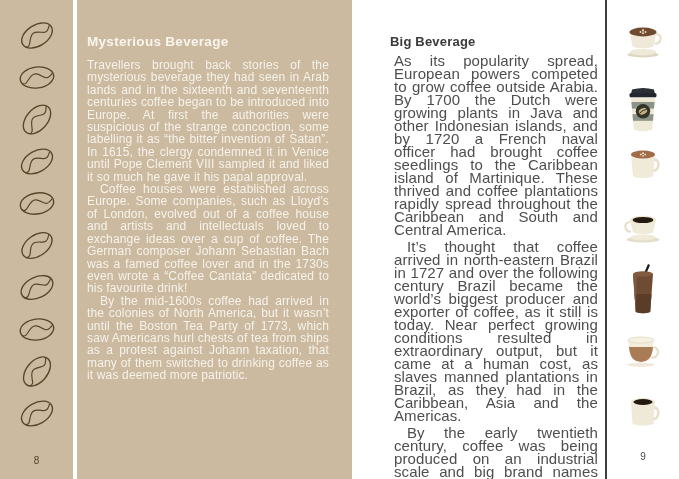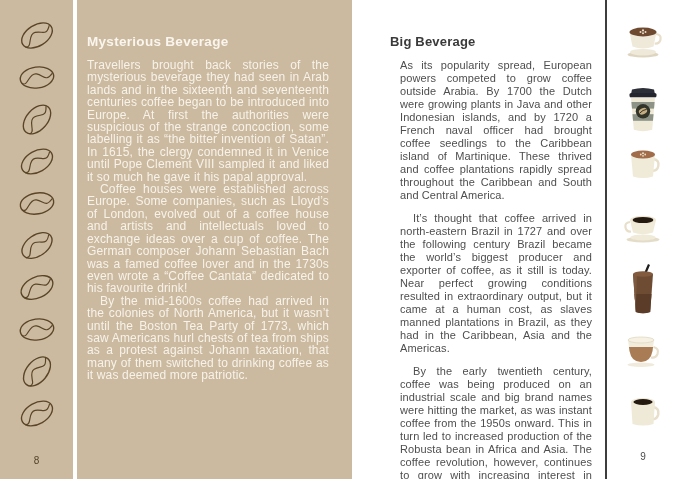--- a/index.html
+++ b/index.html
@@ -59,22 +59,22 @@
     width:212px;flex-shrink:0;
     padding:34px 0 0 38px;
     box-sizing:content-box;
   }
   .right-content h2{
     margin:0 0 5px 0;
     font-size:13px;font-weight:bold;letter-spacing:.2px;
     color:var(--right_heading_color,#3a3a3a);
   }
   .right-content p{
-    margin:10px;
-    font-size:11px;line-height:13px;letter-spacing:.1px;
+    margin:4px;
+    font-size:15px;line-height:13px;letter-spacing:.1px;
     text-align:justify;
     color:var(--right_text_color,#4e4e4e);
   }
   .v-divider-dark{
     width:2px;height:479px;background:var(--right_divider_color,#3d3d3d);
     margin-left:3px;flex-shrink:0;
   }
   .icon-strip{
     flex:1;position:relative;height:479px;
   }

